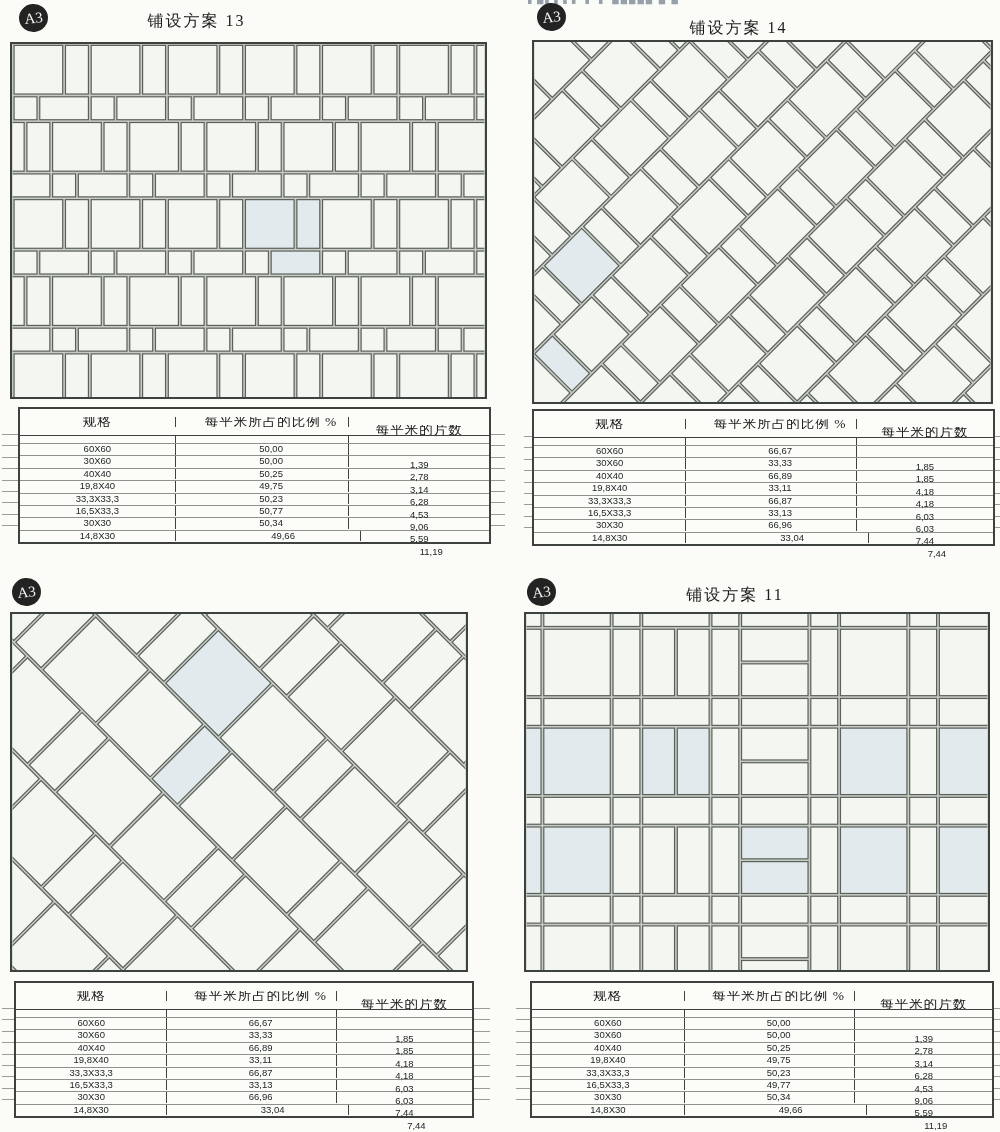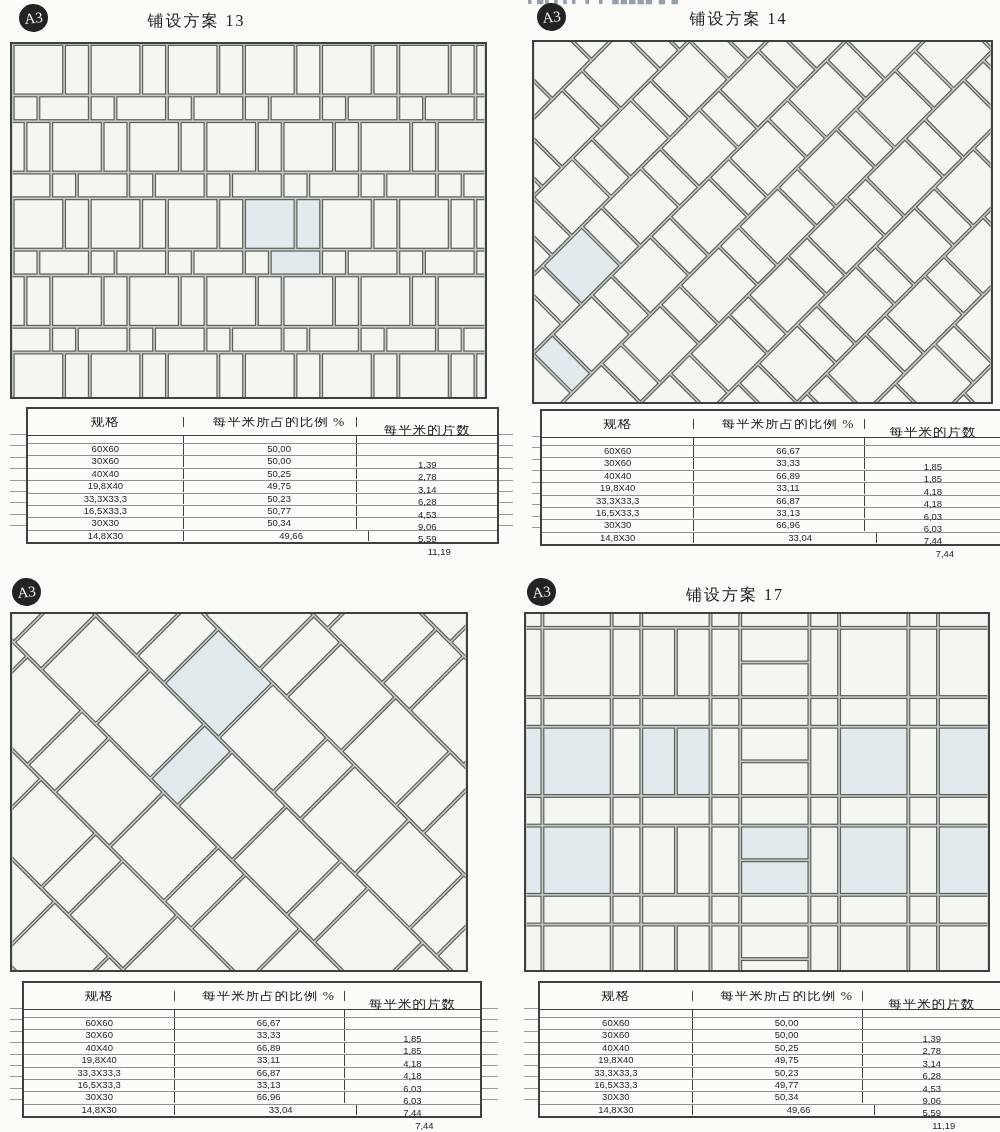--- a/index.html
+++ b/index.html
@@ -19,31 +19,31 @@
     color:#f4f4f0;display:flex;align-items:center;justify-content:center;
     font-family:"Liberation Serif","DejaVu Serif",serif;font-size:15px;transform:rotate(-6deg);z-index:3;}
   #panel-13 .badge{left:9px;top:0;}
   #panel-14 .badge{left:5px;top:1px;}
   #panel-15 .badge{left:2px;top:0;}
   #panel-16 .badge{left:3px;top:0;}
 
   .ptitle{position:absolute;top:7px;left:0;width:100%;text-align:center;
     font-family:"Liberation Serif","DejaVu Serif",serif;font-size:16px;color:#1b1b1b;letter-spacing:2px;}
   #panel-13 .ptitle{transform:translateX(-52px);}
-  #panel-14 .ptitle{transform:translateX(-24px);}
+  #panel-14 .ptitle{transform:translateX(-24px);margin-top:9px;}
   #panel-15 .ptitle{transform:translateX(-4px);}
   #panel-16 .ptitle{transform:translateX(-22px);}
 
   svg.pattern{position:absolute;left:0;display:block;background:#c6cbc4;border:2px solid #3e423f;box-sizing:border-box;}
   #panel-13 svg.pattern{top:38px;}
   #panel-14 svg.pattern{top:38px;}
   #panel-15 svg.pattern{top:34px;}
   #panel-16 svg.pattern{top:34px;}
 
-  .tbl-area{position:absolute;top:403px;left:12px;width:100%;height:130px;}
+  .tbl-area{position:absolute;top:403px;left:4px;width:100%;height:130px;}
   .bleed{position:absolute;left:-12px;right:-14px;top:27px;height:97px;z-index:0;
     background:repeating-linear-gradient(to bottom,#969c96 0 1px,transparent 1px 11.4px);}
   .tbl{position:relative;z-index:1;border:2px solid #3d423f;background:#fcfdf8;box-sizing:border-box;}
   #panel-13 .tbl{margin:0 0 0 4px;}
   #panel-14 .tbl{margin:0 2px 0 -4px;}
   #panel-15 .tbl{margin:0 2px 0 0;}
   #panel-16 .tbl{margin:0 0 0 2px;}
   .trow{display:flex;}
   .thead{height:26px;align-items:center;border-bottom:1.5px solid #3d423f;
     font-family:"Liberation Serif","DejaVu Serif",serif;font-size:13.5px;color:#171717;letter-spacing:1px;}
@@ -1820,21 +1820,21 @@
               <div class="cell c1">33,04</div>
               <div class="cell c2">7,44</div>
             </div>
           </div>
       </div>
     </div>
   </section>
 
   <section class="panel" id="panel-16">
     <div class="badge">A3</div>
-    <div class="ptitle">铺设方案 17</div>
+    <div class="ptitle">铺设方案 11</div>
     <svg class="pattern" width="466" height="360" viewBox="0 0 466 360">
         <defs>
           <clipPath id="clip3">
             <rect x="0" y="0" width="466" height="360"></rect>
           </clipPath>
         </defs>
         <g clip-path="url(#clip3)">
           <rect x="-12.6" y="-14.6" width="27.2" height="27.2" fill="#f4f7f1" stroke="#5a605a" stroke-width="1.2"></rect>
           <rect x="17.4" y="-14.6" width="67.2" height="27.2" fill="#f4f7f1" stroke="#5a605a" stroke-width="1.2"></rect>
           <rect x="-12.6" y="15.4" width="27.2" height="67.2" fill="#f4f7f1" stroke="#5a605a" stroke-width="1.2"></rect>

